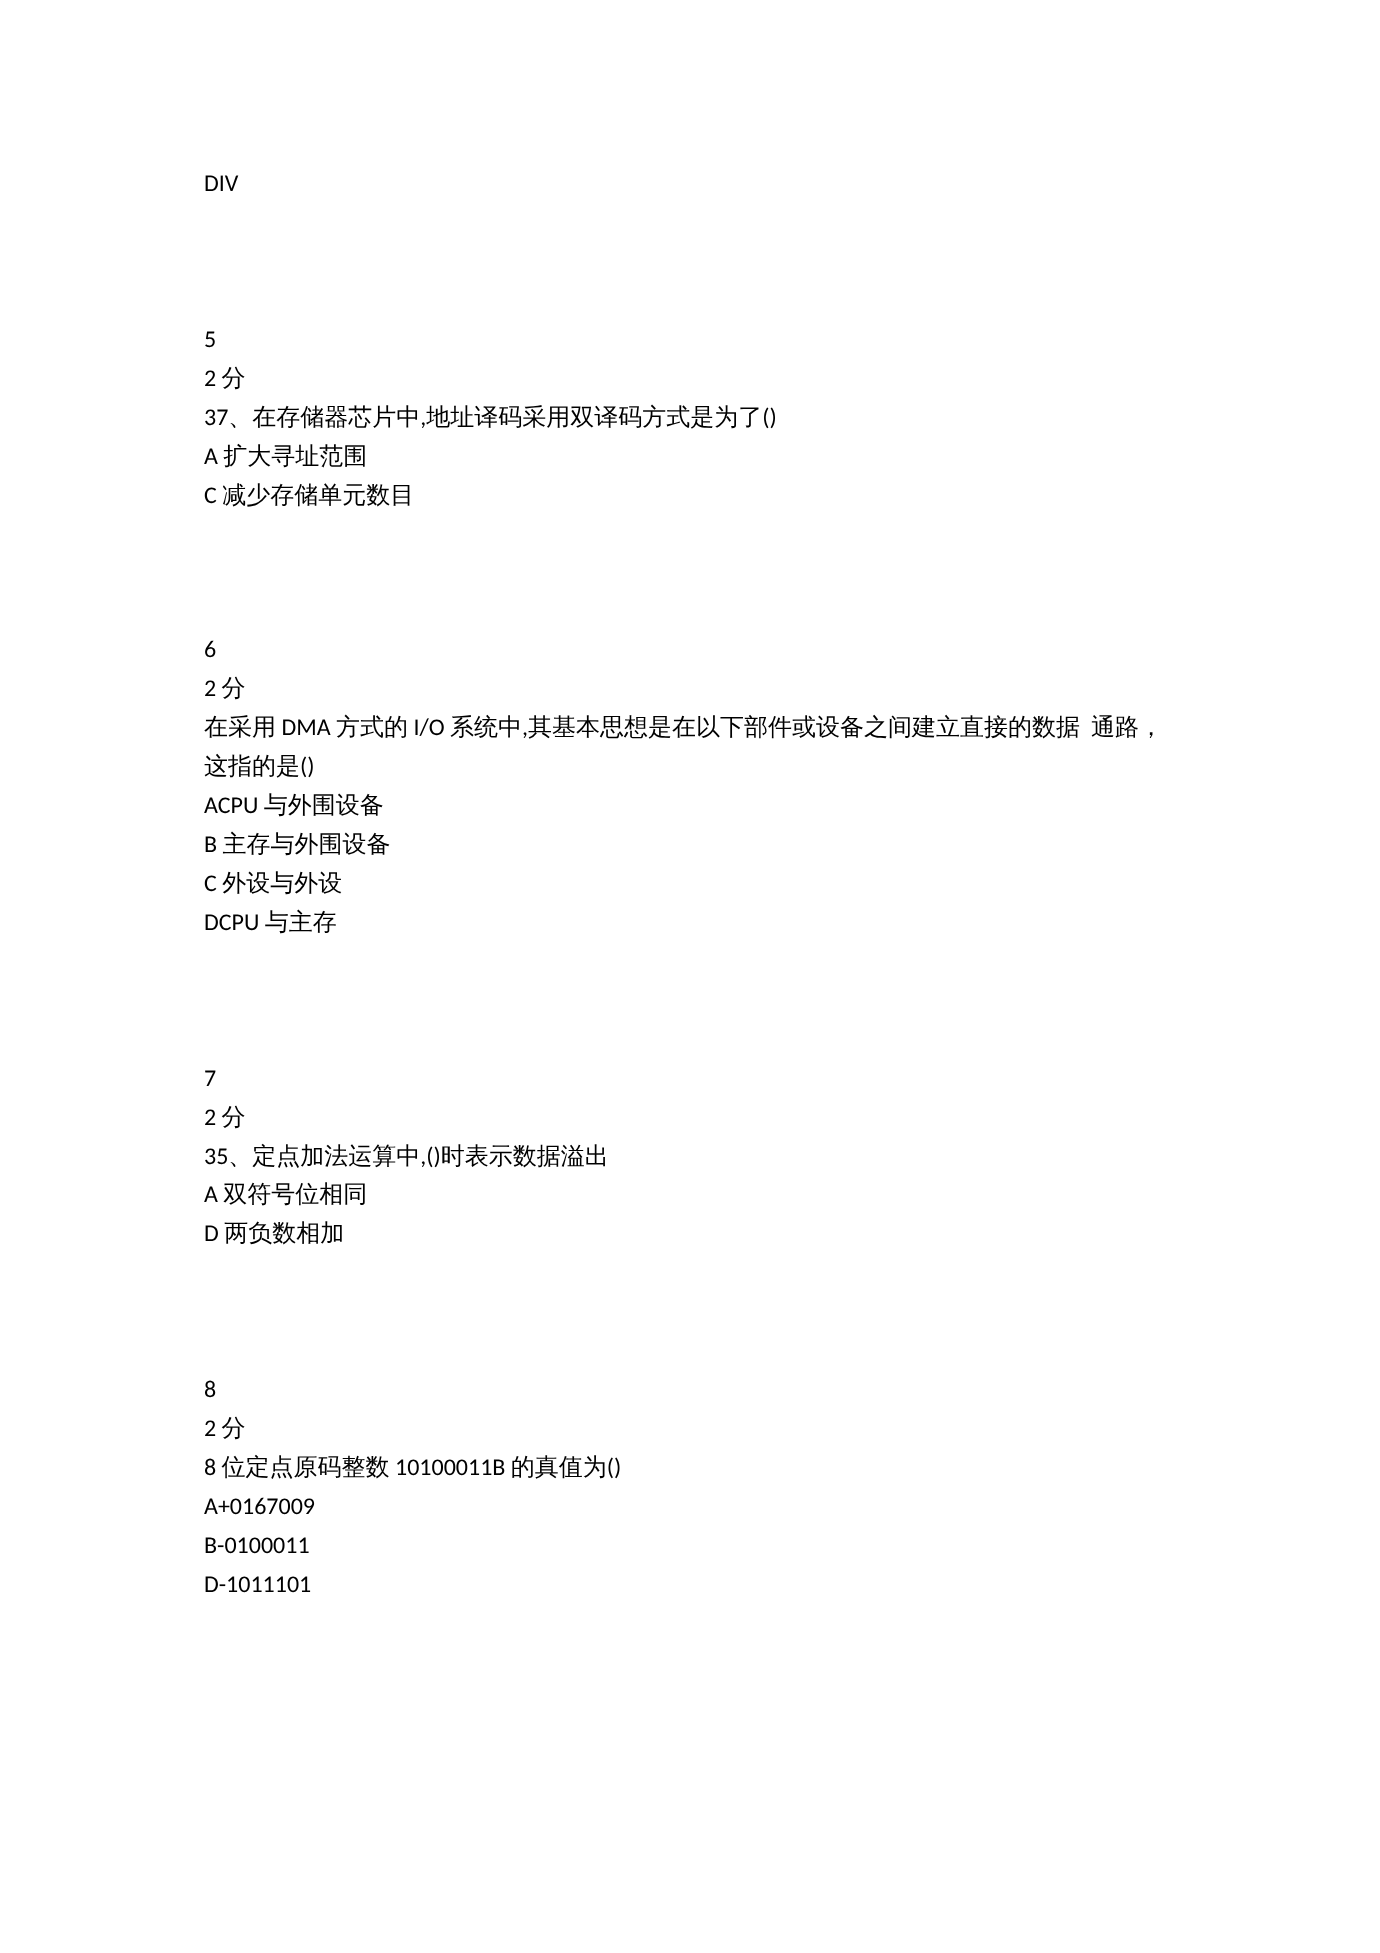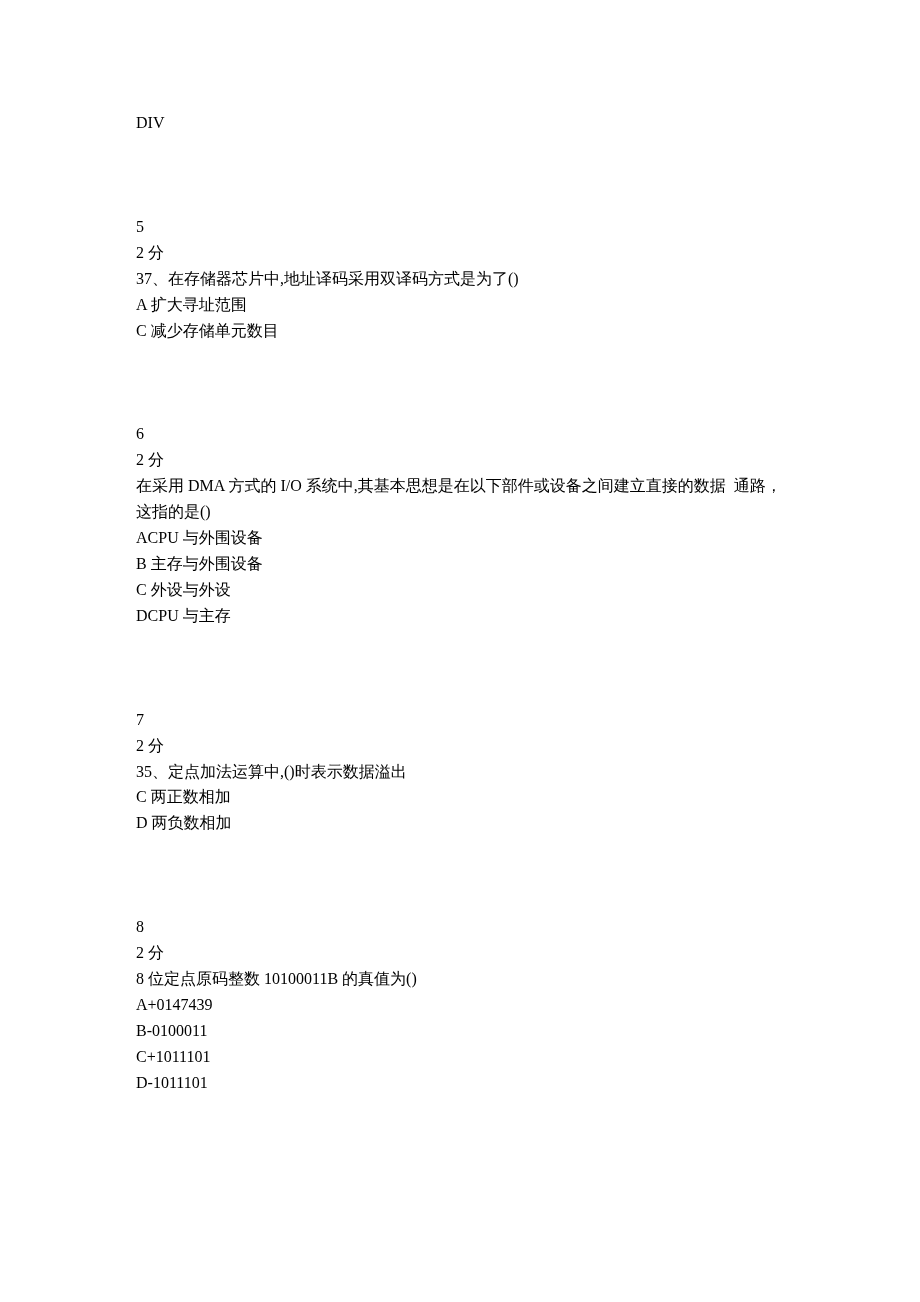--- a/index.html
+++ b/index.html
@@ -12,21 +12,20 @@
     box-sizing: border-box;
     width: 920px;
     padding: 110px 130px 120px 136px;
     font-family: "Calibri", "Helvetica Neue", Arial, sans-serif;
     font-size: 16px;
     line-height: 1.62;
     color: #000000;
   }
   .line {
     white-space: pre-wrap;
-    font-family: Liberation Serif, serif;
   }
   .gap-large { height: 78px; }
 </style>
 </head>
 <body>
 
 <div class="page">
 
   <div class="line">DIV</div>
 
@@ -52,29 +51,28 @@
     <div class="line">C 外设与外设</div>
     <div class="line">DCPU 与主存</div>
   </div>
 
   <div class="gap-large"></div>
 
   <div>
     <div class="line">7</div>
     <div class="line">2 分</div>
     <div class="line">35、定点加法运算中,()时表示数据溢出</div>
-    <div class="line">C 两正数相加</div>
+    <div class="line">A 双符号位相同</div>
     <div class="line">D 两负数相加</div>
   </div>
 
   <div class="gap-large"></div>
 
   <div>
     <div class="line">8</div>
     <div class="line">2 分</div>
     <div class="line">8 位定点原码整数 10100011B 的真值为()</div>
-    <div class="line">A+0147439</div>
+    <div class="line">A+0167009</div>
     <div class="line">B-0100011</div>
-    <div class="line">C+1011101</div>
     <div class="line">D-1011101</div>
   </div>
 
 </div>
 
 </body></html>

